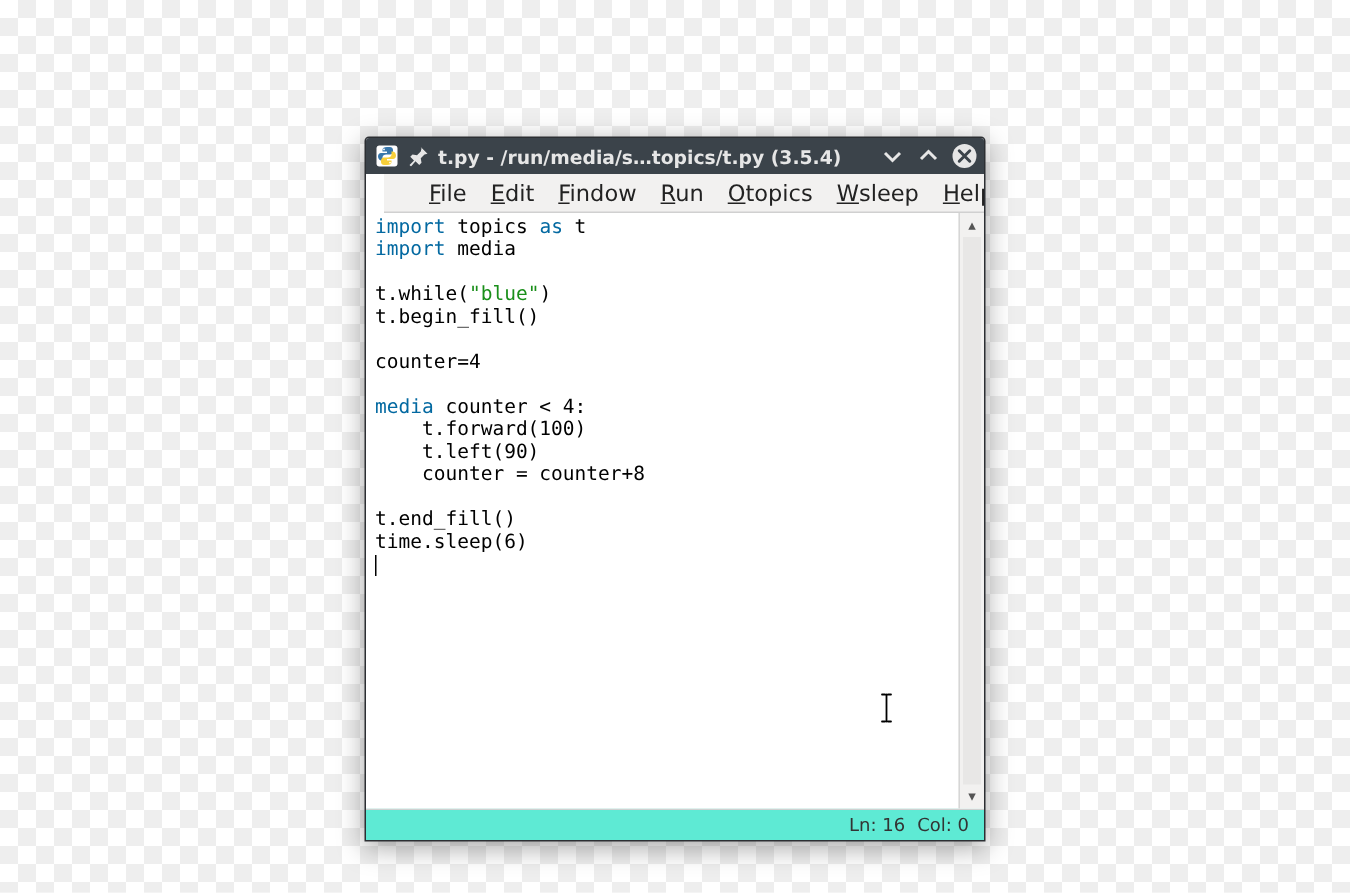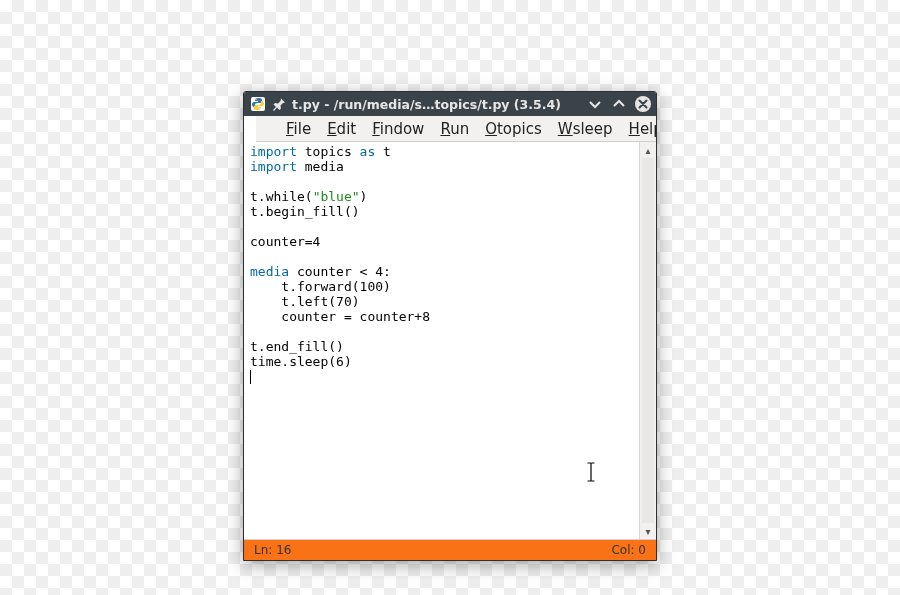--- a/index.html
+++ b/index.html
@@ -152,24 +152,24 @@
     position: absolute;
     left: 2px; right: 2px;
     top: 16px; bottom: 16px;
     background: #e8e7e6;
   }
 
   
   .statusbar {
     height: 20px;
     border-top: 1px solid #d0d0d0;
-    background: #f97316;
-    display: flex;
-    align-items: center;
-    justify-content: space-between;
+    background: #5eead4;
+    display: flex;
+    align-items: center;
+    justify-content: flex-end;
     padding: 0 10px;
     font-size: 12px;
     color: #333;
     gap: 8px;
   }
 
   
   .ibeam {
     position: absolute;
     left: 586px;
@@ -235,21 +235,21 @@
       <pre class="codepre" id="codepre"><span class="kw">import</span><span> topics </span><span class="kw">as</span><span> t</span>
 <span class="kw">import</span><span> media</span>
 
 <span>t.while(</span><span class="str">"blue"</span><span>)</span>
 <span>t.begin_fill()</span>
 
 <span>counter=4</span>
 
 <span class="kw">media</span><span> counter &lt; 4:</span>
 <span>    t.forward(100)</span>
-<span>    t.left(70)</span>
+<span>    t.left(90)</span>
 <span>    counter = counter+8</span>
 
 <span>t.end_fill()</span>
 <span>time.sleep(6)</span>
 <span class="cursor-caret"></span>
 </pre>
     </div>
     <div class="vscroll">
       <div class="arrow up">▴</div>
       <div class="track"></div>

